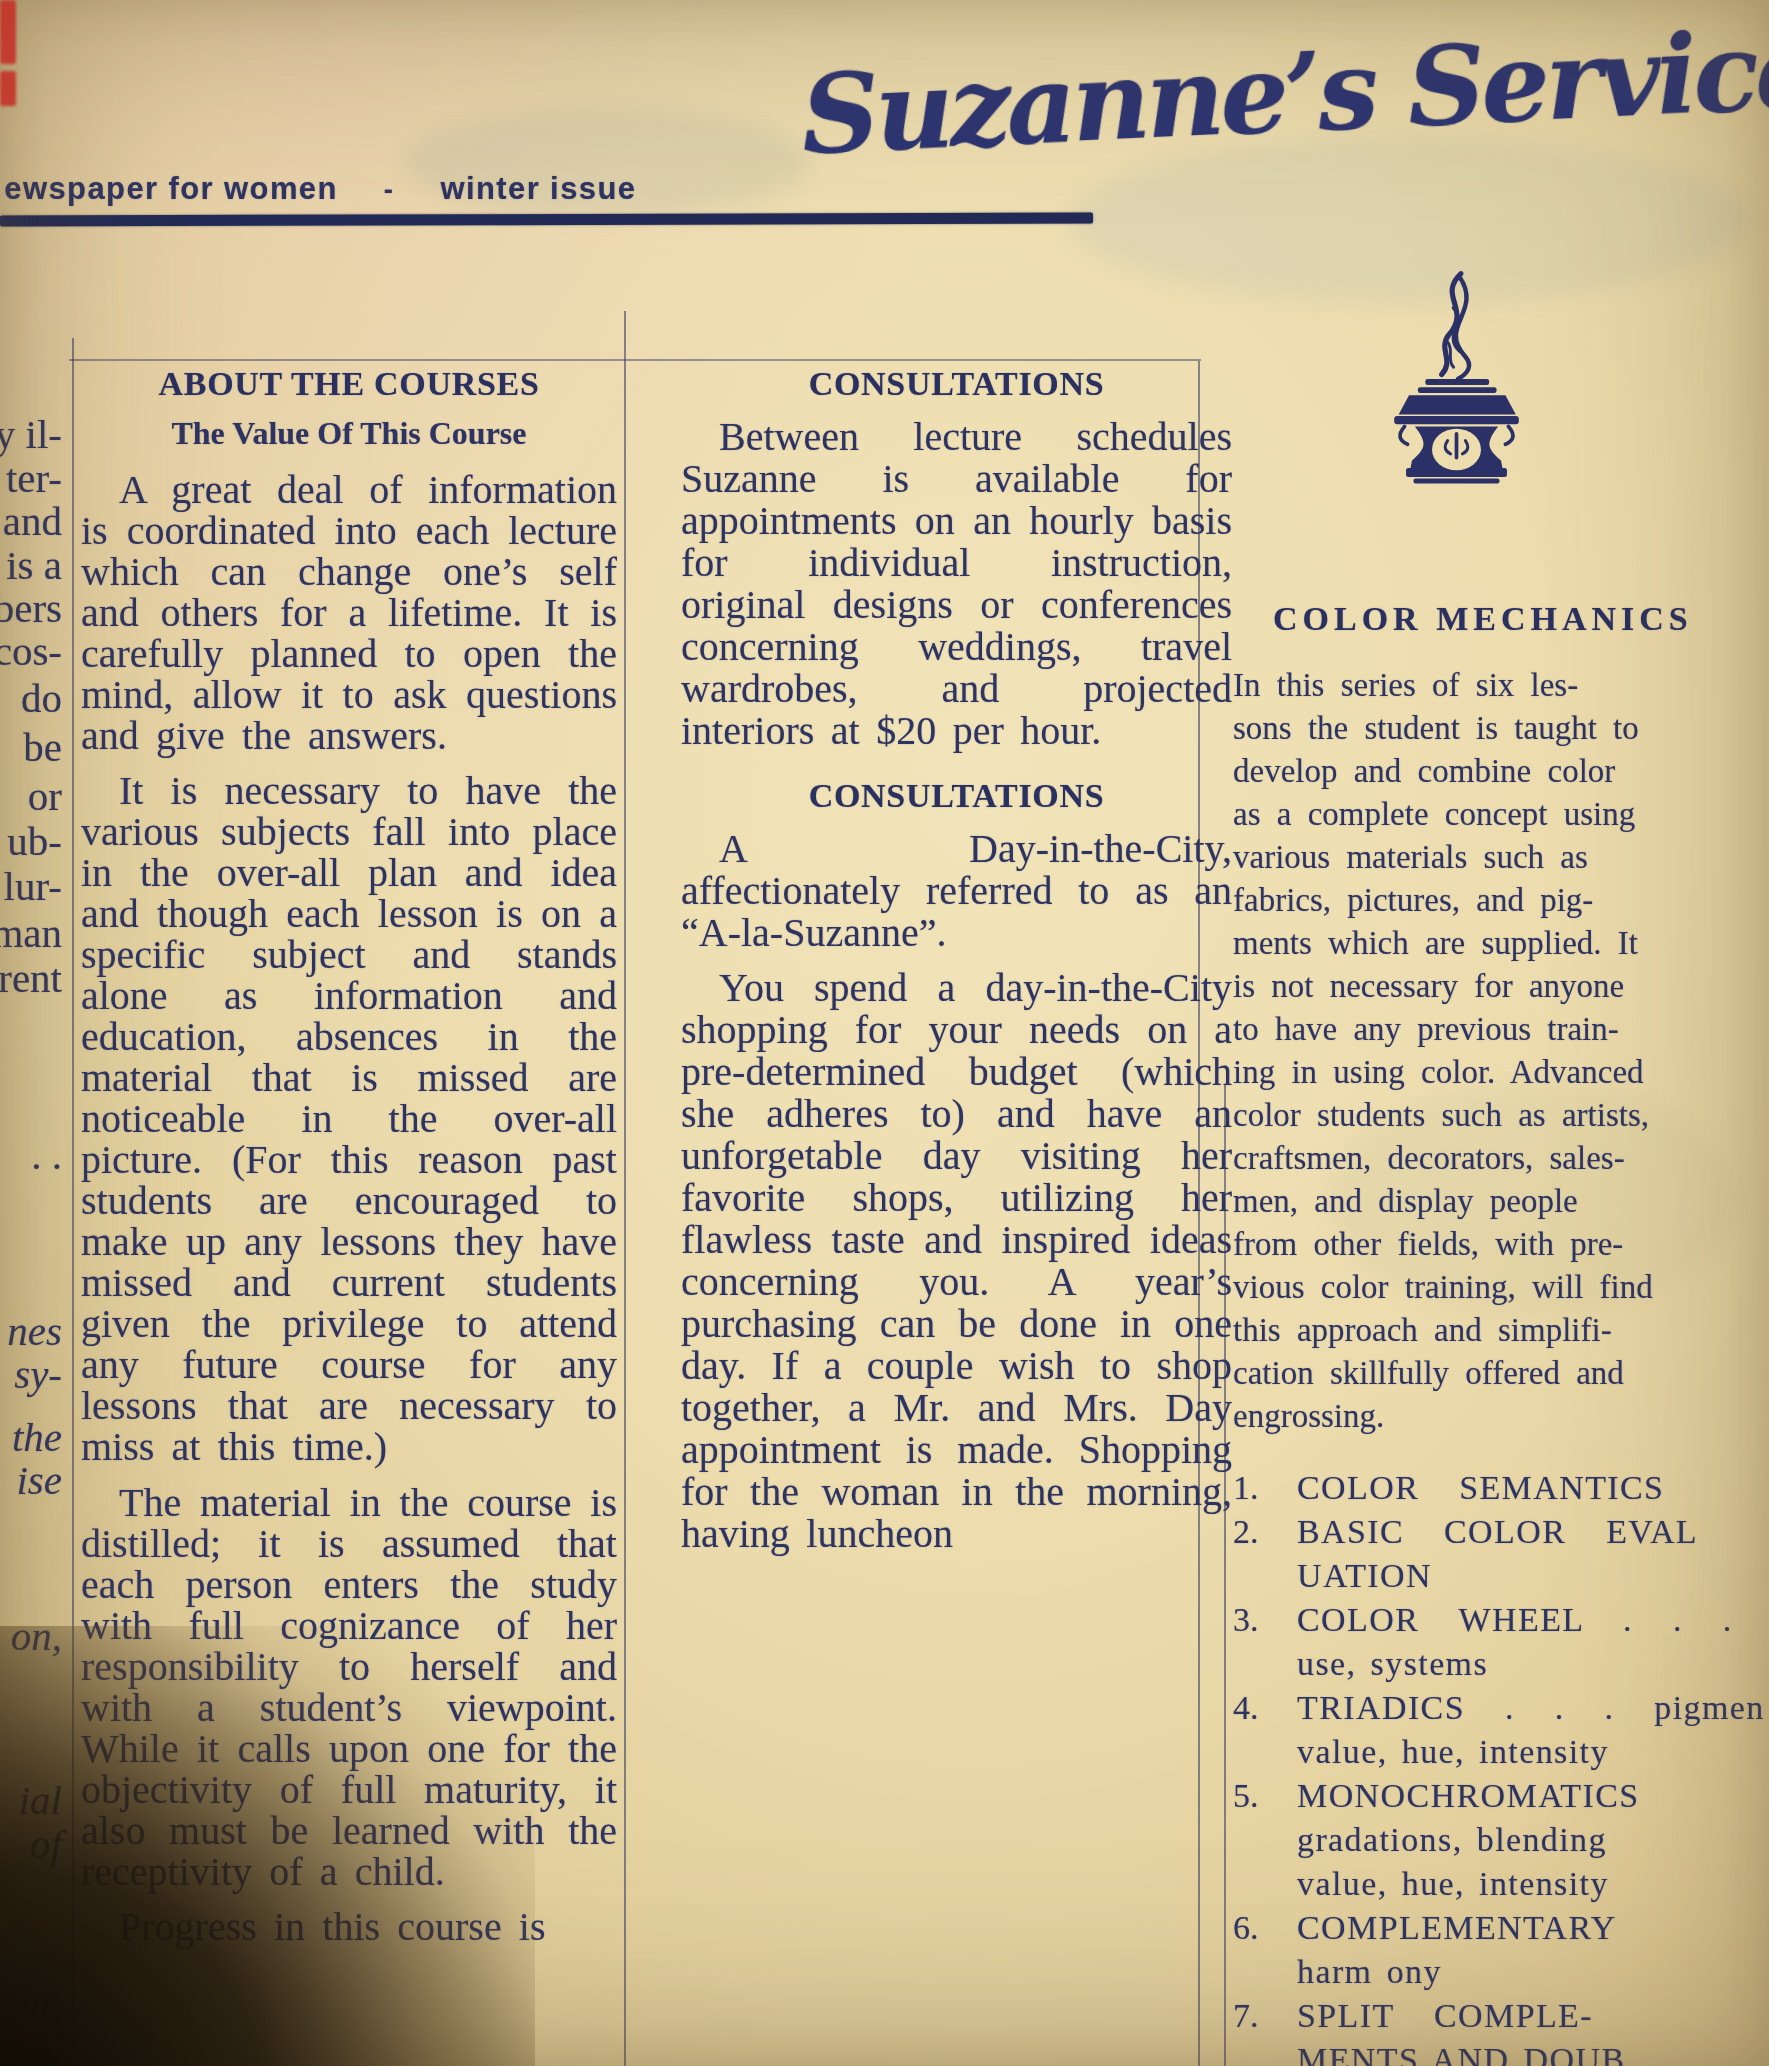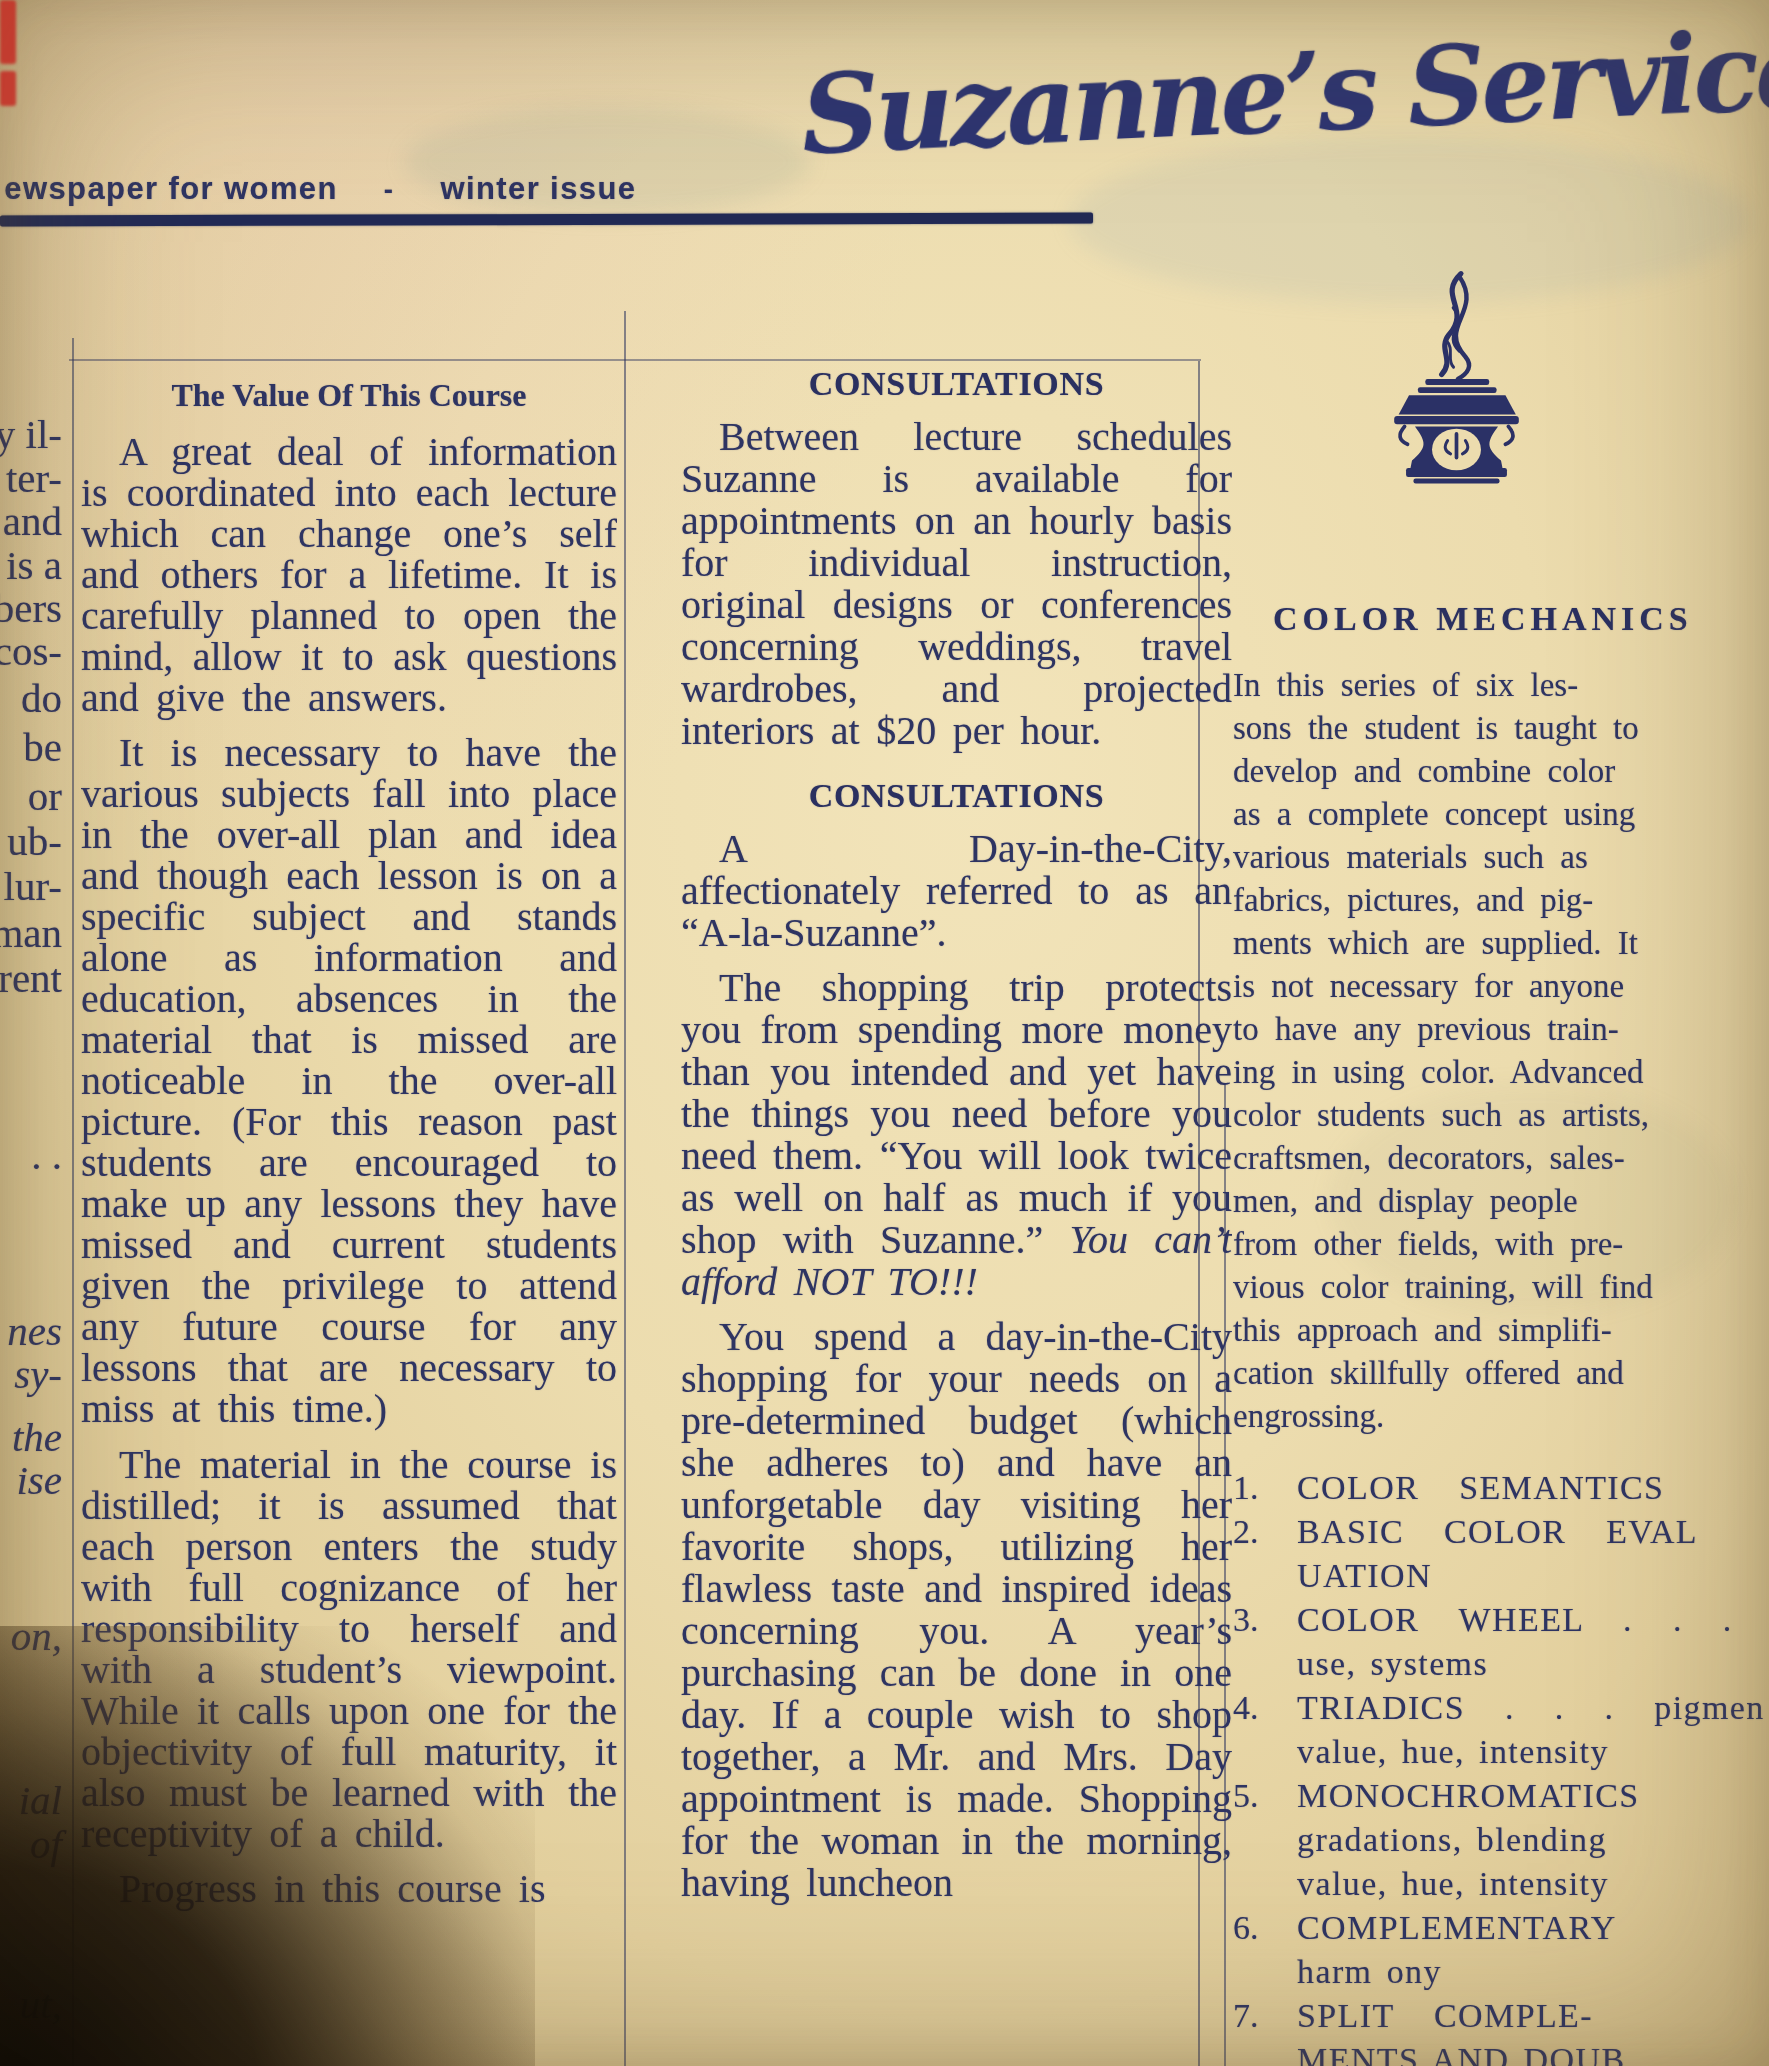--- a/index.html
+++ b/index.html
@@ -142,37 +142,37 @@
         <span class="frag it" style="top: 1980px;">ut,</span>
       </div>
 
     <div class="vrule v1"></div>
     <div class="vrule v2"></div>
     <div class="vrule v3a"></div>
     <div class="vrule v3b"></div>
     <div class="hrule-top"></div>
 
     <section class="col col-about">
+      <h2>ABOUT THE COURSES</h2>
       <h3>
         <div>The Value Of This Course</div>
       </h3>
       <p>A great deal of information is coordinated into each lecture which can change one’s self and others for a lifetime. It is carefully planned to open the mind, allow it to ask questions and give the answers.</p>
       <p>It is necessary to have the various subjects fall into place in the over-all plan and idea and though each lesson is on a specific subject and stands alone as information and education, absences in the material that is missed are noticeable in the over-all picture. (For this reason past students are encouraged to make up any lessons they have missed and current students given the privilege to attend any future course for any lessons that are necessary to miss at this time.)</p>
       <p>The material in the course is distilled; it is assumed that each person enters the study with full cognizance of her responsibility to herself and with a student’s viewpoint. While it calls upon one for the objectivity of full maturity, it also must be learned with the receptivity of a child.</p>
       <p>Progress in this course is</p>
     </section>
 
     <section class="col col-consult">
       <h2>CONSULTATIONS</h2>
       <p>Between lecture schedules Suzanne is available for appointments on an hourly basis for individual instruction, original designs or conferences concerning weddings, travel wardrobes, and projected interiors at $20 per hour.</p>
       <h2 class="subhead">
         <div>CONSULTATIONS</div>
       </h2>
       <p>A Day-in-the-City, affectionately referred to as an “A-la-Suzanne”.</p>
-      <p><span>The shopping trip protects you from spending more money than you intended and yet have the things you need before you need them. “You will look twice as well on half as much if you shop with Suzanne.”</span> <em>You can’t afford NOT TO!!!</em></p>
       <p>You spend a day-in-the-City shopping for your needs on a pre-determined budget (which she adheres to) and have an unforgetable day visiting her favorite shops, utilizing her flawless taste and inspired ideas concerning you. A year’s purchasing can be done in one day. If a couple wish to shop together, a Mr. and Mrs. Day appointment is made. Shopping for the woman in the morning, having luncheon</p>
     </section>
 
     <section class="col col-cm">
       <h2>COLOR MECHANICS</h2>
       <div id="cm-lines">
           <div class="cm-line">In this series of six les-</div>
           <div class="cm-line">sons the student is taught to</div>
           <div class="cm-line">develop and combine color</div>
           <div class="cm-line">as a complete concept using</div>

